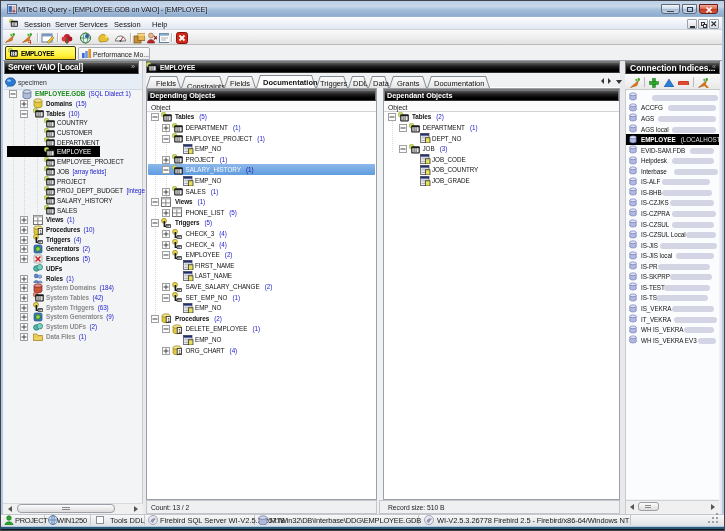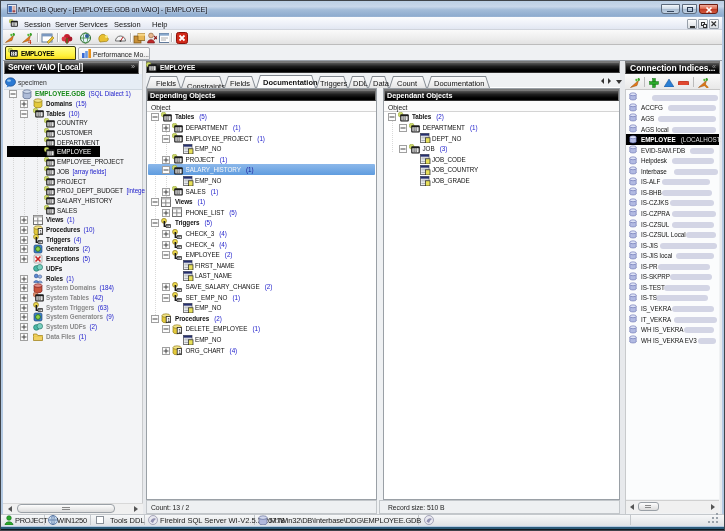--- a/index.html
+++ b/index.html
@@ -478,21 +478,21 @@
 <div class="abs" style="left:317px;top:77px;width:30px;height:11px;background:linear-gradient(180deg,#fbfbfb,#e6e6e6);clip-path:polygon(0 100%, 3.6px 0, calc(100% - 3.6px) 0, 100% 100%)"></div>
 <div class="t" style="left:320px;top:78.5px;font-weight:normal;color:#111">Triggers</div>
 <div class="abs" style="left:348px;top:76px;width:20px;height:12px;background:#82888f;clip-path:polygon(0 100%, 4px 0, calc(100% - 4px) 0, 100% 100%)"></div>
 <div class="abs" style="left:349px;top:77px;width:18px;height:11px;background:linear-gradient(180deg,#fbfbfb,#e6e6e6);clip-path:polygon(0 100%, 3.6px 0, calc(100% - 3.6px) 0, 100% 100%)"></div>
 <div class="t" style="left:353px;top:78.5px;font-weight:normal;color:#111">DDL</div>
 <div class="abs" style="left:368px;top:76px;width:21px;height:12px;background:#82888f;clip-path:polygon(0 100%, 4px 0, calc(100% - 4px) 0, 100% 100%)"></div>
 <div class="abs" style="left:369px;top:77px;width:19px;height:11px;background:linear-gradient(180deg,#fbfbfb,#e6e6e6);clip-path:polygon(0 100%, 3.6px 0, calc(100% - 3.6px) 0, 100% 100%)"></div>
 <div class="t" style="left:373px;top:78.5px;font-weight:normal;color:#111">Data</div>
 <div class="abs" style="left:389px;top:76px;width:38px;height:12px;background:#82888f;clip-path:polygon(0 100%, 4px 0, calc(100% - 4px) 0, 100% 100%)"></div>
 <div class="abs" style="left:390px;top:77px;width:36px;height:11px;background:linear-gradient(180deg,#fbfbfb,#e6e6e6);clip-path:polygon(0 100%, 3.6px 0, calc(100% - 3.6px) 0, 100% 100%)"></div>
-<div class="t" style="left:397px;top:78.5px;font-weight:normal;color:#111">Count</div>
+<div class="t" style="left:397px;top:78.5px;font-weight:normal;color:#111">Grants</div>
 <div class="abs" style="left:427px;top:76px;width:63px;height:12px;background:#82888f;clip-path:polygon(0 100%, 4px 0, calc(100% - 4px) 0, 100% 100%)"></div>
 <div class="abs" style="left:428px;top:77px;width:61px;height:11px;background:linear-gradient(180deg,#fbfbfb,#e6e6e6);clip-path:polygon(0 100%, 3.6px 0, calc(100% - 3.6px) 0, 100% 100%)"></div>
 <div class="t" style="left:434px;top:78.5px;font-weight:normal;color:#111">Documentation</div>
 <svg class="abs" style="left:601px;top:78px" width="22" height="7" viewBox="0 0 22 7">
       <path d="M3 0 L0 3 L3 6Z" fill="#333"></path>
       <path d="M7 0 L10 3 L7 6Z" fill="#333"></path>
       <path d="M15 2 L21 2 L18 6Z" fill="#333"></path>
     </svg>
 <div class="abs" style="left:146px;top:88px;width:231px;height:412px;background:#fff;border:1px solid #9aa0a6"></div>
 <div class="abs hdrdark" style="left:147px;top:89px;width:229px;height:12px"></div>
@@ -1147,18 +1147,19 @@
       <rect x="1" y="2.6" width="8" height="5.4" fill="#b0b8dc"></rect>
       <line x1="1" y1="2.6" x2="1" y2="8" stroke="#55608c" stroke-width=".6"></line>
       <line x1="9" y1="2.6" x2="9" y2="8" stroke="#55608c" stroke-width=".6"></line>
       <ellipse cx="5" cy="2.6" rx="4" ry="1.8" fill="#d2d8ee" stroke="#55608c" stroke-width=".6"></ellipse>
     </svg>
 <div class="t" style="left:270px;top:516px;letter-spacing:-0.18px">M:\Win32\DB\Interbase\DDG\EMPLOYEE.GDB</div>
 <svg class="abs" style="left:424px;top:515px" width="10" height="10" viewBox="0 0 10 10">
       <circle cx="5" cy="5" r="4.5" fill="#e8e8f0" stroke="#8888a0" stroke-width=".7"></circle>
       <path d="M2.5 6.5 C3.5 3 7 2.5 8 4 C6.5 5 5.5 6.5 5 8 Z" fill="#9090b0"></path>
     </svg>
+<div class="t" style="left:437px;top:516px;letter-spacing:-0.1px">WI-V2.5.3.26778 Firebird 2.5 - Firebird/x86-64/Windows NT</div>
 <div class="abs" style="left:716px;top:521px;width:2px;height:2px;background:#9aa2aa"></div>
 <div class="abs" style="left:716px;top:517px;width:2px;height:2px;background:#9aa2aa"></div>
 <div class="abs" style="left:712px;top:521px;width:2px;height:2px;background:#9aa2aa"></div>
 <div class="abs" style="left:716px;top:513px;width:2px;height:2px;background:#9aa2aa"></div>
 <div class="abs" style="left:712px;top:517px;width:2px;height:2px;background:#9aa2aa"></div>
 <div class="abs" style="left:708px;top:521px;width:2px;height:2px;background:#9aa2aa"></div>
 </div>
 </body></html>

